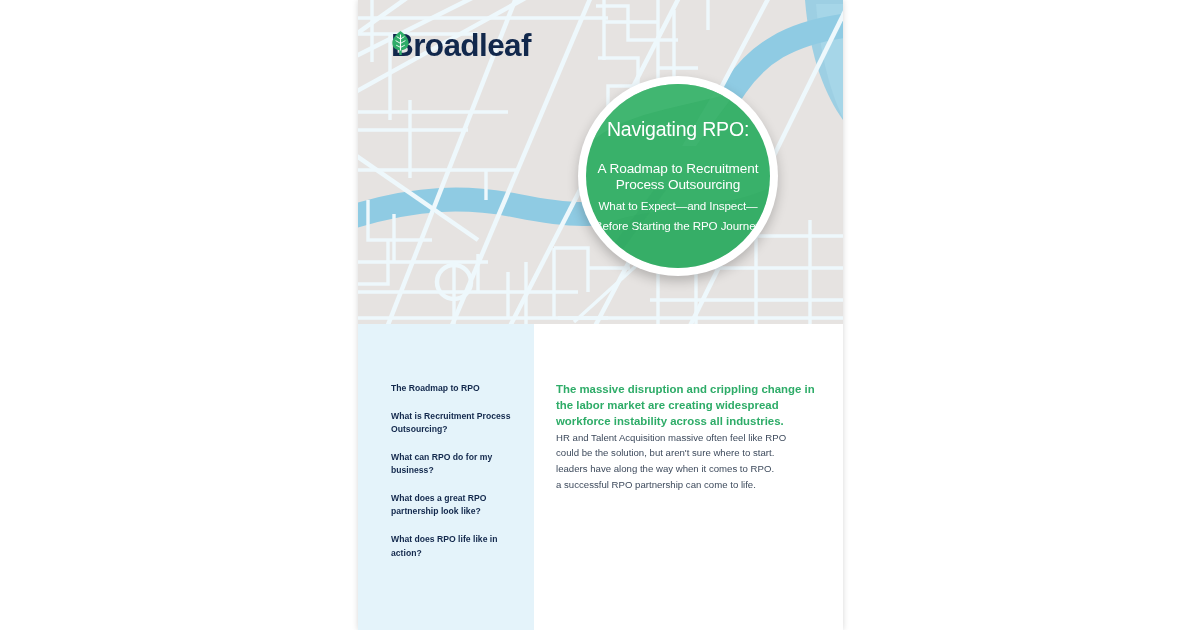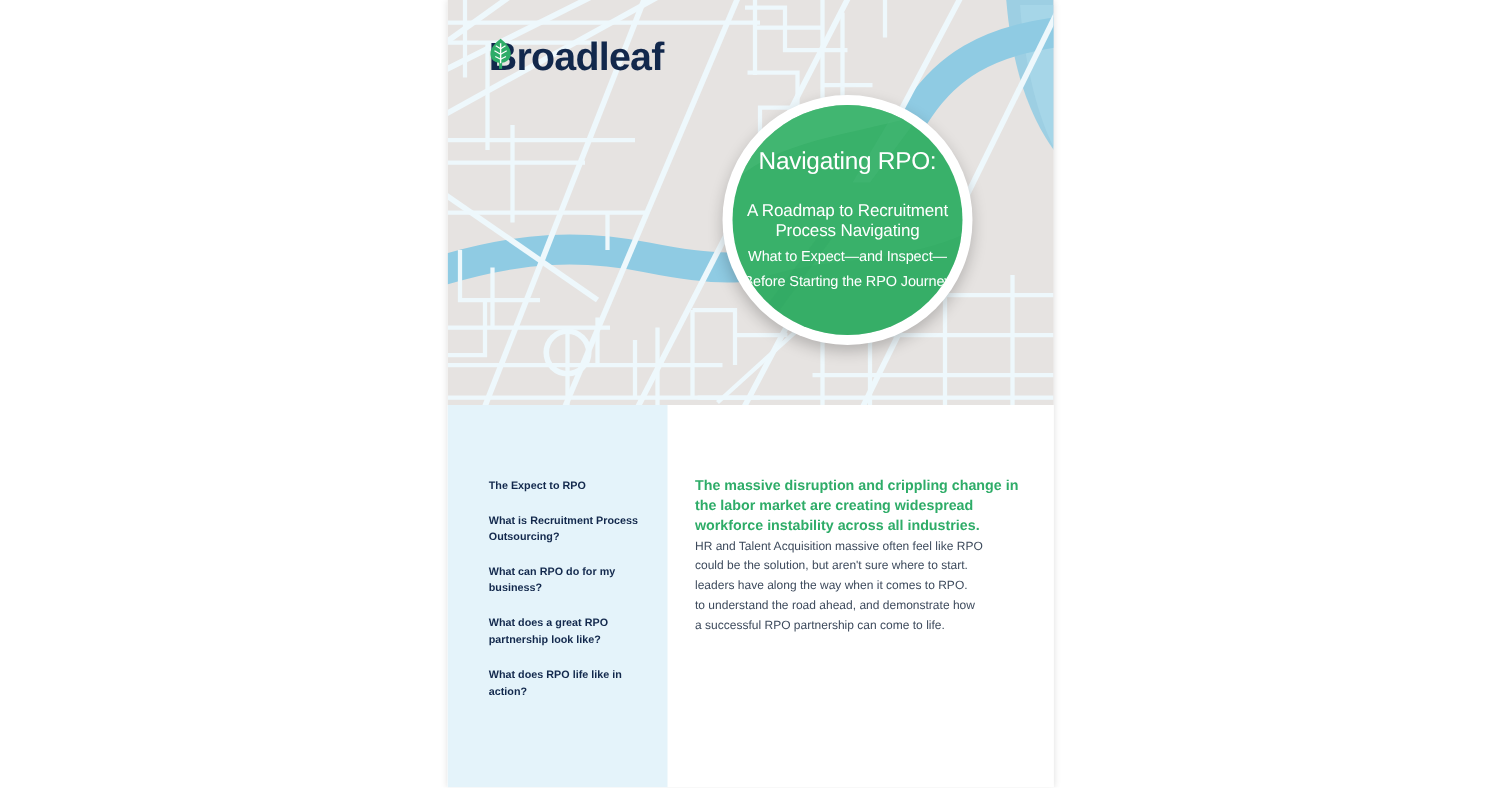--- a/index.html
+++ b/index.html
@@ -260,44 +260,43 @@
         <div id="badge-inner">
           <svg class="swoosh" width="184" height="184" viewBox="0 0 184 184">
             <path d="M0 62 C 46 20 120 24 184 -4 L184 -30 L0 -30 Z" fill="#49ba77" opacity="0.55"></path>
             <path d="M0 150 C 50 118 120 132 184 104 L184 200 L0 200 Z" fill="#32a862" opacity="0.35"></path>
             <path d="M16 176 L68 106 L80 106 L26 180 Z" fill="#2fa460" opacity="0.3"></path>
             <path d="M128 8 L150 8 L110 62 L96 62 Z" fill="#49ba77" opacity="0.35"></path>
           </svg>
           <div class="txt">
             <div class="badge-title">Navigating RPO:</div>
             <div class="badge-sub">A Roadmap to Recruitment</div>
-            <div class="badge-sub">Process Navigating</div>
+            <div class="badge-sub">Process Outsourcing</div>
             <div class="badge-tag">What to Expect—and Inspect—</div>
             <div class="badge-tag">Before Starting the RPO Journey</div>
           </div>
         </div>
       </div>
     </div>
 
     <div id="body-area">
 
       <div id="toc">
-        <div class="toc-item">The Expect to RPO</div>
+        <div class="toc-item">The Roadmap to RPO</div>
         <div class="toc-item">What is Recruitment Process Outsourcing?</div>
         <div class="toc-item">What can RPO do for my business?</div>
         <div class="toc-item">What does a great RPO partnership look like?</div>
         <div class="toc-item">What does RPO life like in action?</div>
       </div>
 
       <div id="main">
         <div id="lede">The massive disruption and crippling change in the labor market are creating widespread workforce instability across all industries.</div>
         <div id="para">
           <span class="ln">HR and Talent Acquisition massive often feel like RPO</span>
           <span class="ln">could be the solution, but aren't sure where to start.</span>
           <span class="ln">leaders have along the way when it comes to RPO.</span>
-          <span class="ln">to understand the road ahead, and demonstrate how</span>
           <span class="ln">a successful RPO partnership can come to life.</span>
         </div>
       </div>
 
     </div>
   </div>
 </div>
 
 </body></html>

